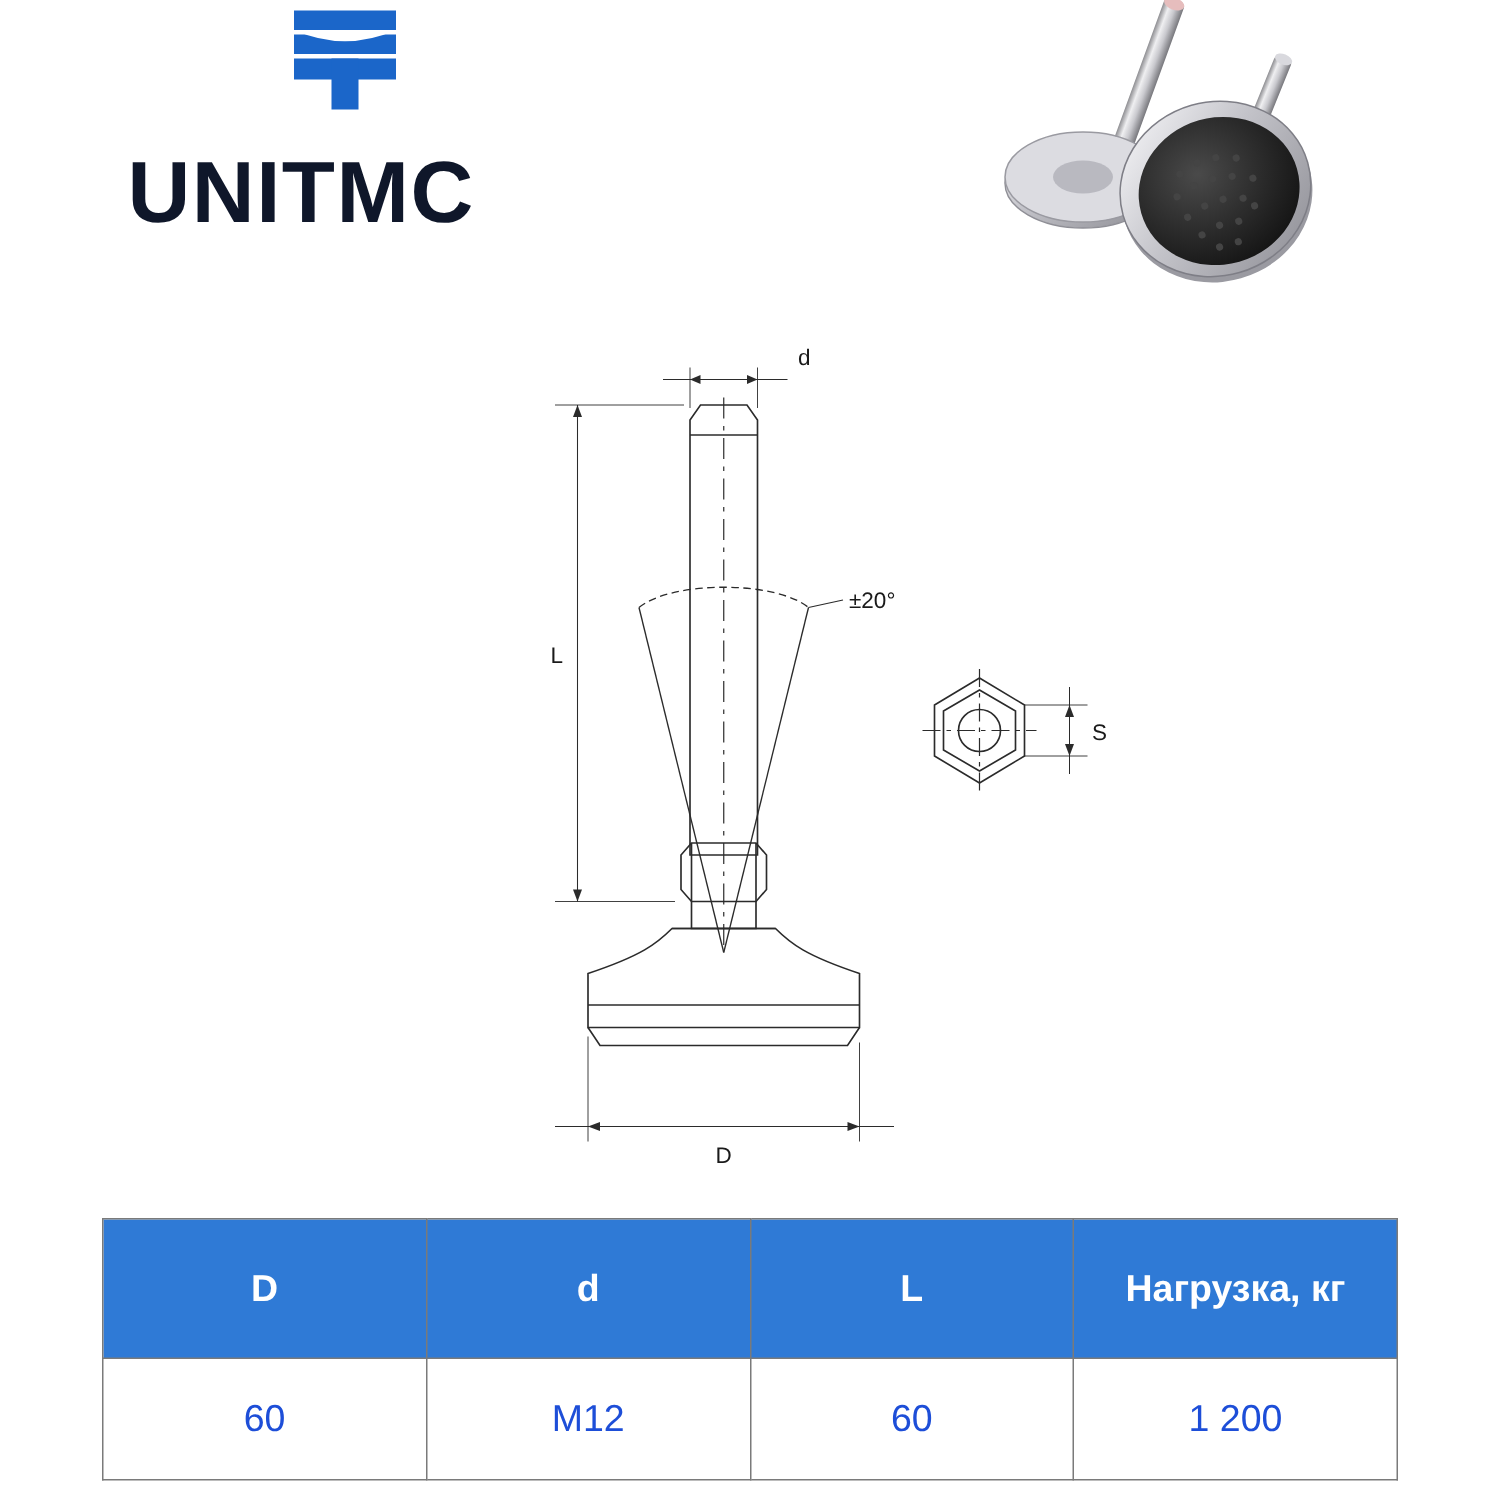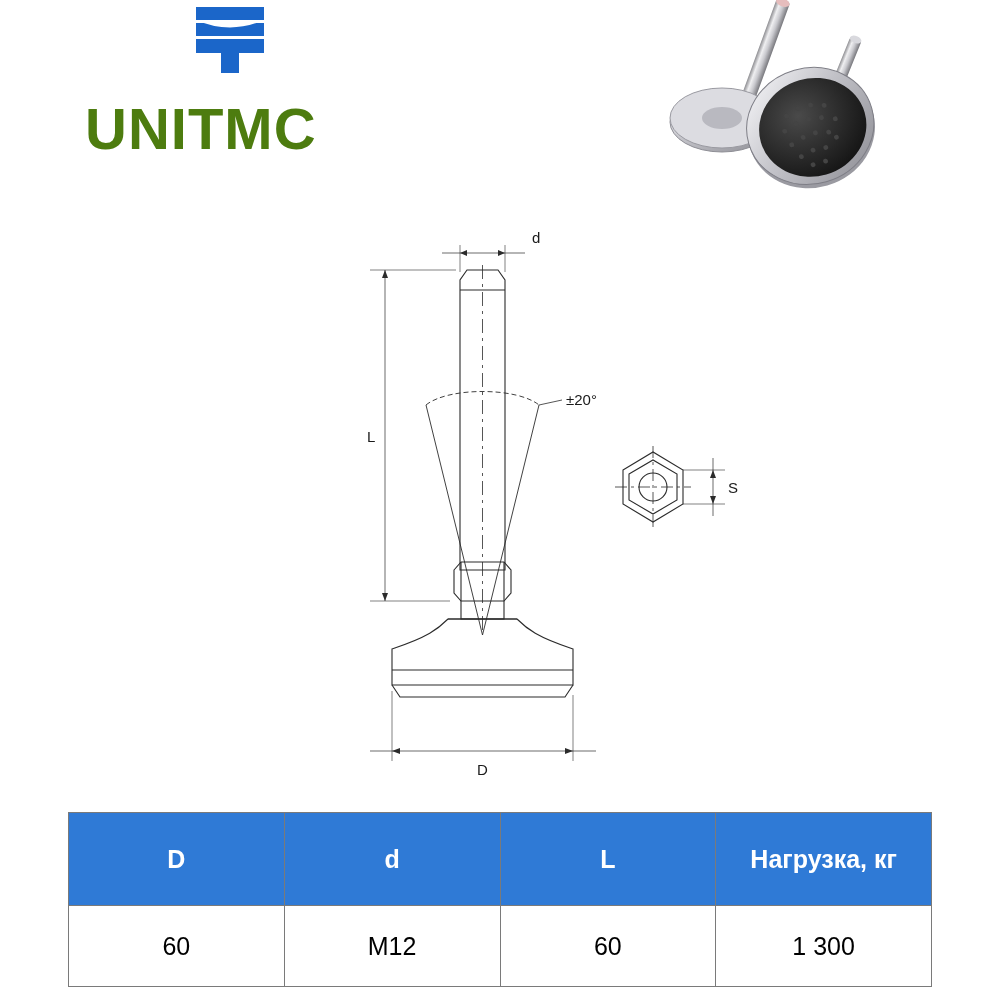--- a/index.html
+++ b/index.html
@@ -31,21 +31,21 @@
     height: 70px;
   }
   #brand-name {
     position: absolute;
     left: 0px;
     top: 100px;
     width: 340px;
     font-size: 58px;
     font-weight: bold;
     letter-spacing: 1px;
-    color: #4d7c0f;
+    color: #0f172a;
     line-height: 1;
   }
 
   
   #photo {
     position: absolute;
     left: 660px;
     top: 0px;
     width: 340px;
     height: 230px;
@@ -74,21 +74,21 @@
     color: #ffffff;
     font-size: 25px;
     font-weight: bold;
     height: 90px;
     border: 1px solid #7a7a7a;
     text-align: center;
     vertical-align: middle;
   }
   #spec-table td {
     background: #ffffff;
-    color: #000000;
+    color: #1d4ed8;
     font-size: 25px;
     font-weight: normal;
     height: 78px;
     border: 1px solid #7a7a7a;
     text-align: center;
     vertical-align: middle;
   }
   .dim-label {
     font-size: 15px;
     fill: #1a1a1a;
@@ -249,16 +249,16 @@
       <th>d</th>
       <th>L</th>
       <th>Нагрузка, кг</th>
     </tr>
   </thead>
   <tbody>
     <tr>
       <td>60</td>
       <td>M12</td>
       <td>60</td>
-      <td>1 300</td>
+      <td>1 200</td>
     </tr>
   </tbody>
 </table>
 
 </body></html>

